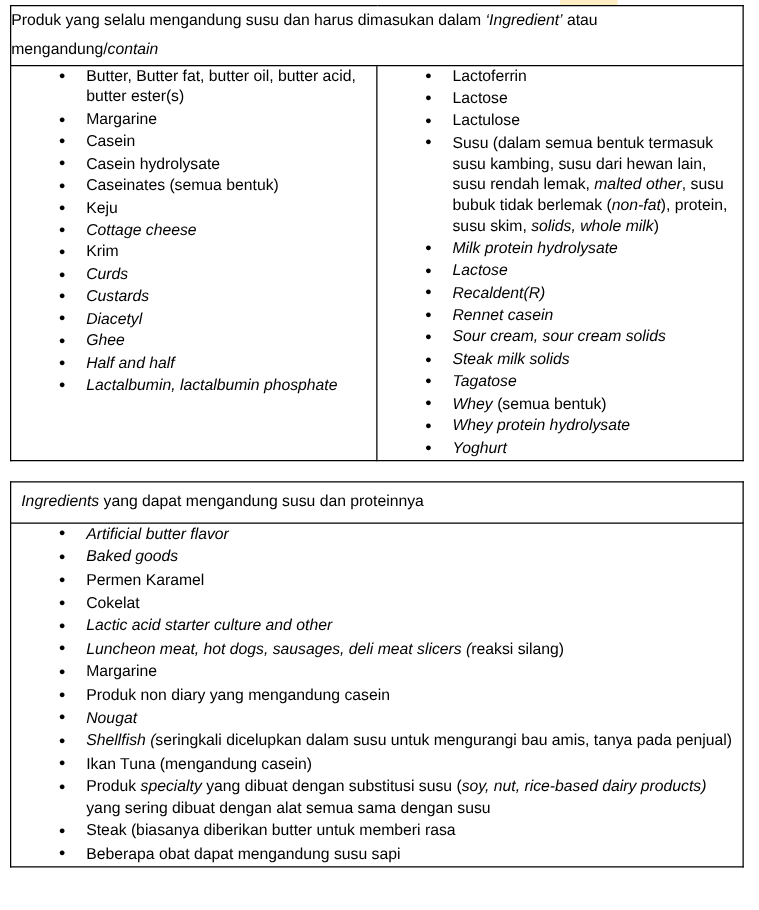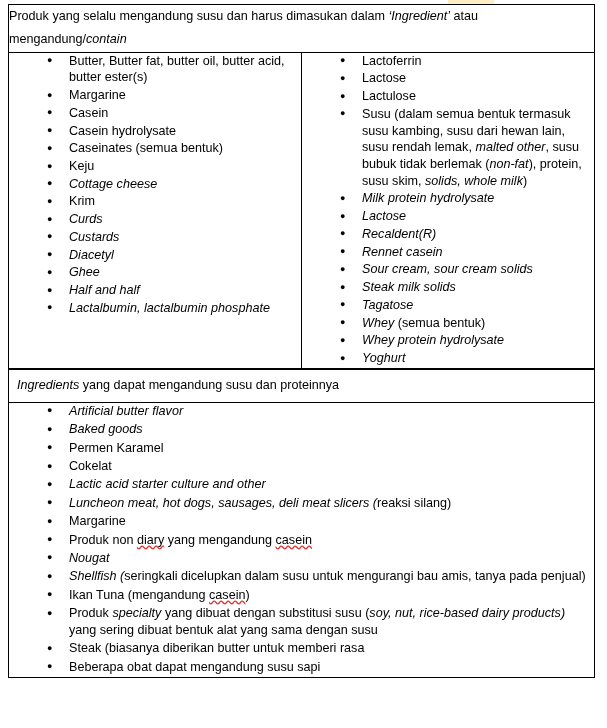--- a/index.html
+++ b/index.html
@@ -80,21 +80,20 @@
     left: 0;
     top: -0.5px;
     font-size: 9px;
     line-height: 1.9;
   }
 
   .it { font-style: italic; }
 
   
   .sp {
-    text-decoration: underline;
     text-decoration-color: #e03030;
     text-decoration-style: wavy;
     text-decoration-skip-ink: none;
     text-underline-offset: 1px;
   }
 
   .col-left  { width: 295px; }
   .col-right { width: 290px; }
 
   .bottom-list-cell {
@@ -155,42 +154,42 @@
                 <li><span class="it">Tagatose</span></li>
                 <li><span><span class="it">Whey</span><span> (semua bentuk)</span></span></li>
                 <li><span class="it">Whey protein hydrolysate</span></li>
                 <li><span class="it">Yoghurt</span></li>
               </ul>
         </td>
       </tr>
     </tbody>
       </table>
 
-    <table class="doc-table" style="margin-top:0;border-radius:11px;">
+    <table class="doc-table" style="margin-top:16px;border-radius:11px;">
       <tbody>
           <tr>
         <td class="hdr-cell" style="line-height:1.2;padding:8px 8px 9px 8px;">
           <span class="it">Ingredients</span><span> yang dapat mengandung susu dan proteinnya</span>
         </td>
       </tr>
       <tr>
         <td class="bottom-list-cell">
           <ul class="bl" id="s2-list">
                 <li><span class="it">Artificial butter flavor</span></li>
                 <li><span class="it">Baked goods</span></li>
                 <li><span>Permen Karamel</span></li>
                 <li><span>Cokelat</span></li>
                 <li><span class="it">Lactic acid starter culture and other</span></li>
                 <li><span><span class="it">Luncheon meat, hot dogs, sausages, deli meat slicers (</span><span>reaksi silang)</span></span></li>
                 <li><span>Margarine</span></li>
                 <li><span><span>Produk non </span><span class="sp">diary</span><span> yang mengandung </span><span class="sp">casein</span></span></li>
                 <li><span class="it">Nougat</span></li>
                 <li><span><span class="it">Shellfish (</span><span>seringkali dicelupkan dalam susu untuk mengurangi bau amis, tanya pada penjual)</span></span></li>
                 <li><span><span>Ikan Tuna (mengandung </span><span class="sp">casein</span><span>)</span></span></li>
-                <li><span><span>Produk </span><span class="it">specialty</span><span> yang dibuat dengan substitusi susu (</span><span class="it">soy, nut, rice-based dairy products)</span><span> yang sering dibuat bentuk alat yang sama dengan susu</span></span></li>
+                <li><span><span>Produk </span><span class="it">specialty</span><span> yang dibuat dengan substitusi susu (</span><span class="it">soy, nut, rice-based dairy products)</span><span> yang sering dibuat dengan alat semua sama dengan susu</span></span></li>
                 <li><span>Steak (biasanya diberikan butter untuk memberi rasa</span></li>
                 <li><span>Beberapa obat dapat mengandung susu sapi</span></li>
               </ul>
         </td>
       </tr>
     </tbody>
       </table>
 
   </div>
 </div>

